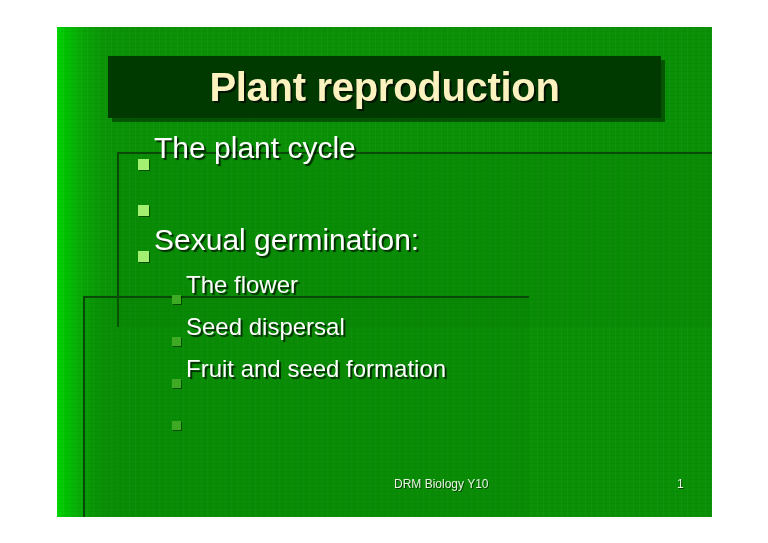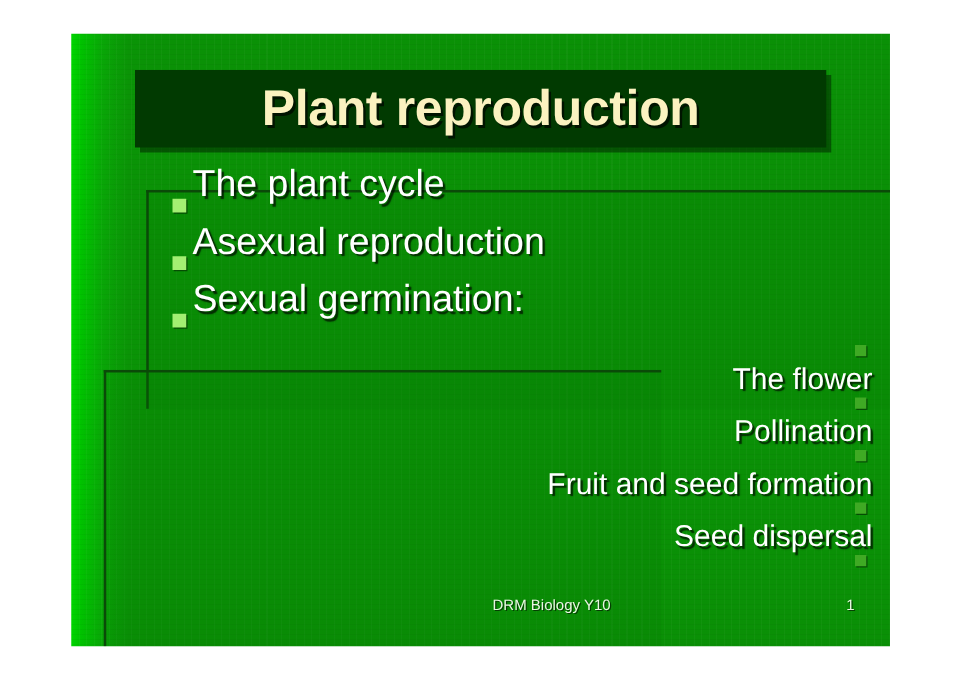--- a/index.html
+++ b/index.html
@@ -145,21 +145,20 @@
     color: #ffffff;
     font-size: 30px;
     line-height: 44px;
     text-shadow: 2px 2px 1px rgba(0,0,0,0.7);
   }
 
   
   .lvl2 {
     height: 42px;
     margin-left: 34px;
-    flex-direction: column;
   }
   .lvl2 .marker {
     width: 9px;
     height: 9px;
     background: #3faa24;
     margin-top: 14px;
     margin-right: 5px;
     flex: 0 0 auto;
     box-shadow: 1px 1px 0 rgba(0,0,0,0.45);
   }
@@ -209,46 +208,41 @@
 
     <div id="body-list">
 
       <div class="bullet-row lvl1">
         <span class="marker"></span>
         <span class="label">The plant cycle</span>
       </div>
 
       <div class="bullet-row lvl1">
         <span class="marker"></span>
-        <span class="label">Asexual reproduction</span>
       </div>
 
       <div class="bullet-row lvl1">
         <span class="marker"></span>
         <span class="label">Sexual germination:</span>
       </div>
 
       <div class="bullet-row lvl2">
         <span class="marker"></span>
         <span class="label">The flower</span>
       </div>
 
-      <div class="bullet-row lvl2">
-        <span class="marker"></span>
-        <span class="label">Pollination</span>
+
+      <div class="bullet-row lvl2">
+        <span class="marker"></span>
+        <span class="label">Seed dispersal</span>
       </div>
 
       <div class="bullet-row lvl2">
         <span class="marker"></span>
         <span class="label">Fruit and seed formation</span>
-      </div>
-
-      <div class="bullet-row lvl2">
-        <span class="marker"></span>
-        <span class="label">Seed dispersal</span>
       </div>
 
       <div class="bullet-row lvl2">
         <span class="marker"></span>
       </div>
 
     </div>
 
     <div id="footer-note">DRM Biology Y10</div>
     <div id="slide-number">1</div>

